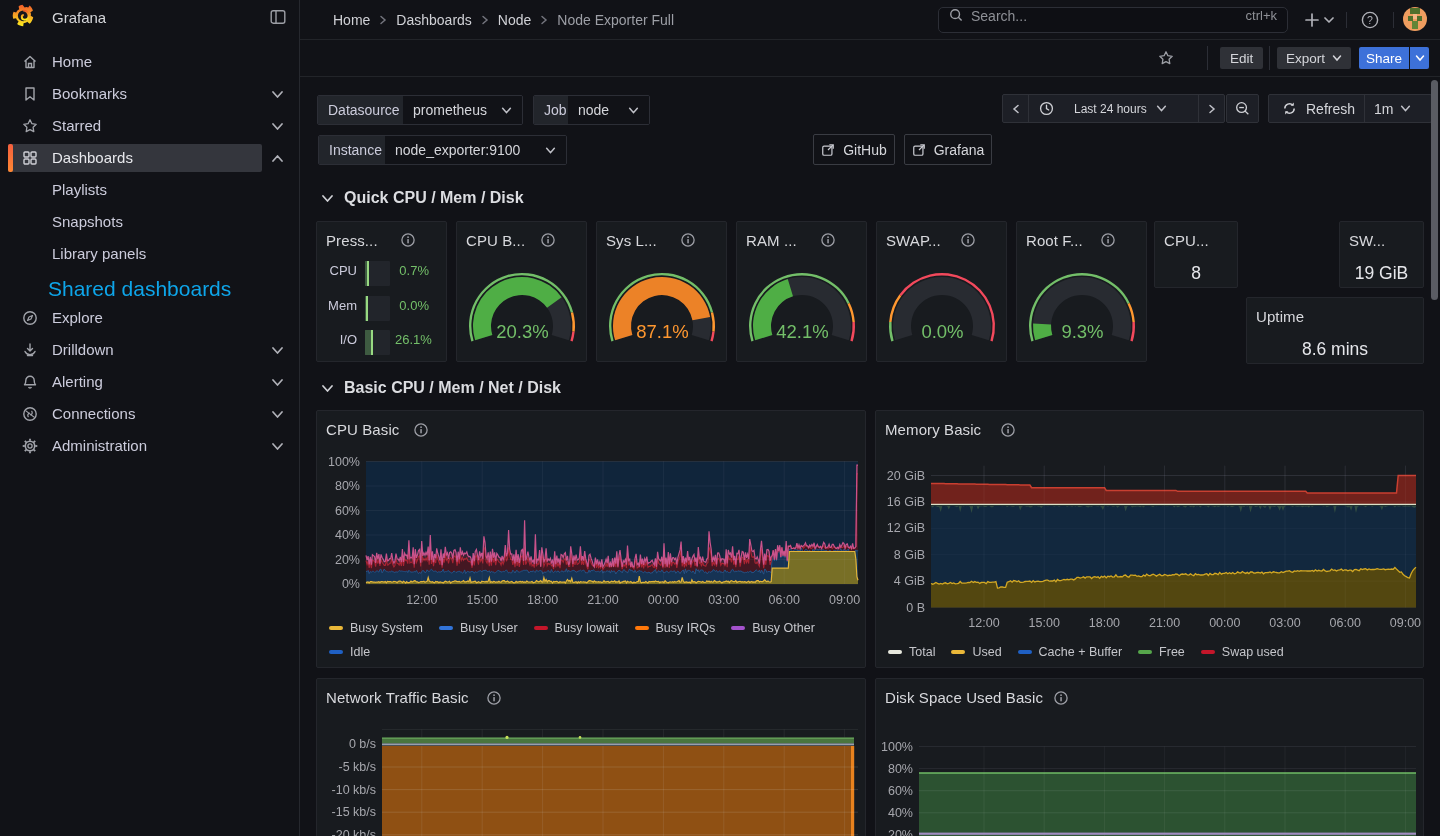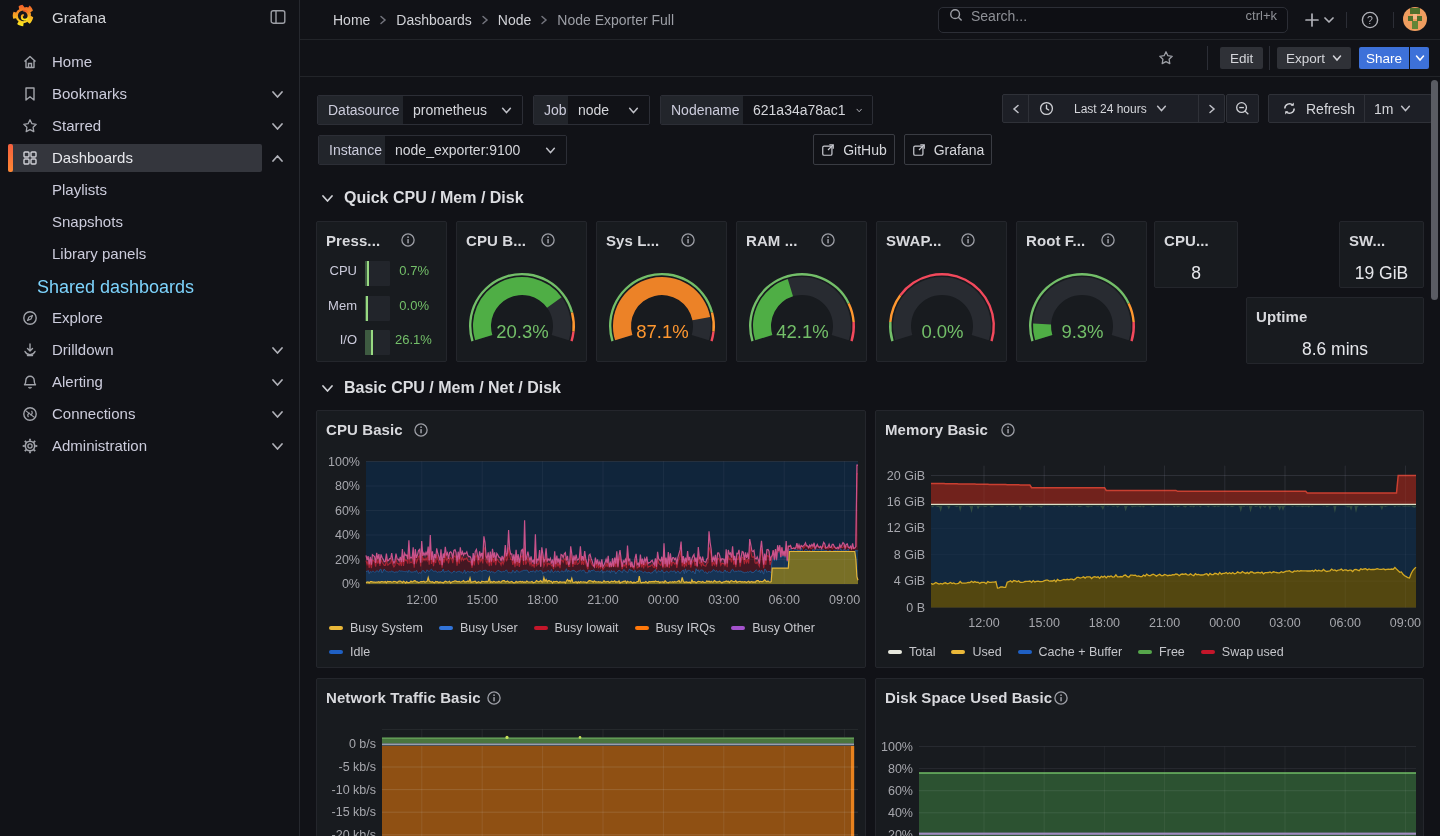--- a/index.html
+++ b/index.html
@@ -1,17 +1,17 @@
 <!DOCTYPE html>
 <html><head><meta charset="utf-8"><style>
 *{margin:0;padding:0;box-sizing:border-box}
 html,body{width:1440px;height:836px;overflow:hidden;background:#111217;font-family:"Liberation Sans",sans-serif;color:#ccccdc}
 .abs{position:absolute}
 .panel{position:absolute;background:#181b1f;border:1px solid #24262c;border-radius:2px}
-.ptitle{position:absolute;left:9px;top:10px;font-size:15px;font-weight:700;color:#d8d9dd;letter-spacing:0.1px;white-space:nowrap}
+.ptitle{position:absolute;left:9px;top:10px;font-size:15px;font-weight:400;color:#d8d9dd;letter-spacing:0.1px;white-space:nowrap}
 .lbl{background:#22252b;color:#ccccdc;display:flex;align-items:center;padding:0 10px;font-size:14px;height:100%}
 .ctrl{position:absolute;display:flex;height:30px;border:1px solid #2c2e36;border-radius:2px;overflow:hidden}
 .val{background:#111217;display:flex;align-items:center;padding:0 10px;font-size:14px;color:#d5d6db;gap:10px}
 .tbtn{position:absolute;height:29px;background:#1d1f26;border:1px solid #2f3138;border-radius:2px;display:flex;align-items:center;justify-content:center;color:#ccccdc;font-size:14px}
 .legend-dash{display:inline-block;width:14px;height:4px;border-radius:2px;margin-right:7px;vertical-align:middle}
 .leg-item{display:inline-flex;align-items:center;margin-right:16px;font-size:12.5px;color:#c5c6cb;white-space:nowrap}
 </style></head><body>
 <div class="abs" style="left:0;top:0;width:1440px;height:836px;background:#111217">
 <div class="abs" style="left:0;top:0;width:300px;height:836px;background:#111217;border-right:1px solid #26282e">
       <svg class="abs" style="left:11px;top:4px" width="23" height="25" viewBox="0 0 64 70">
@@ -57,21 +57,21 @@
         <rect x="2" y="9" width="5" height="5" rx="1" fill="none" stroke="#cfd0d6" stroke-width="1.4"></rect>
         <rect x="9" y="9" width="5" height="5" rx="1" fill="none" stroke="#cfd0d6" stroke-width="1.4"></rect>
       </svg>
       <div class="abs" style="left:52px;top:149px;font-size:15px;color:#e8e9ed">Dashboards</div>
       <svg style="position:absolute;left:272px;top:153px" width="11" height="11" viewBox="0 0 11 11">
         <path d="M1 8 L5.5 3 L10 8" fill="none" stroke="#b0b1b8" stroke-width="1.7" stroke-linecap="round" stroke-linejoin="round"></path>
       </svg>
       <div class="abs" style="left:52px;top:181px;font-size:15px;color:#ccccdc">Playlists</div>
       <div class="abs" style="left:52px;top:213px;font-size:15px;color:#ccccdc">Snapshots</div>
       <div class="abs" style="left:52px;top:245px;font-size:15px;color:#ccccdc">Library panels</div>
-      <div class="abs" style="left:37px;top:277px;font-size:18px;color:#7dd3fc">Shared dashboards</div>
+      <div class="abs" style="left:48px;top:277px;font-size:21px;color:#0ea5e9">Shared dashboards</div>
       <svg class="abs" style="left:22px;top:310px" width="16" height="16" viewBox="0 0 16 16">
         <circle cx="8" cy="8" r="6.2" fill="none" stroke="#a2a4ab" stroke-width="1.4"></circle>
         <path d="M10.5 5.5 L9 9 L5.5 10.5 L7 7 Z" fill="none" stroke="#a2a4ab" stroke-width="1.2" stroke-linejoin="round"></path>
       </svg>
       <div class="abs" style="left:52px;top:309px;font-size:15px;color:#ccccdc">Explore</div>
       <svg class="abs" style="left:22px;top:342px" width="16" height="16" viewBox="0 0 16 16">
         <path d="M8 2 V8.5 M5.5 6.5 L8 9 L10.5 6.5" fill="none" stroke="#a2a4ab" stroke-width="1.4" stroke-linecap="round" stroke-linejoin="round"></path>
         <path d="M3 9.5 a5.5 5.5 0 0 0 10 0 M5.5 13.5 h5" fill="none" stroke="#a2a4ab" stroke-width="1.4" stroke-linecap="round"></path>
       </svg>
       <div class="abs" style="left:52px;top:341px;font-size:15px;color:#ccccdc">Drilldown</div>
@@ -183,26 +183,20 @@
     </div>
     <div class="ctrl" style="left:317px;top:95px">
       <div class="lbl" style="width:85px">Datasource</div>
       <div class="val" style="width:119px">prometheus<svg width="11" height="11" viewBox="0 0 10 10" style="margin-left:auto">
           <path d="M1.5 3 L5 7 L8.5 3" fill="none" stroke="#c0c1c8" stroke-width="1.4" stroke-linecap="round"></path>
         </svg></div>
     </div>
     <div class="ctrl" style="left:533px;top:95px">
       <div class="lbl" style="width:34px">Job</div>
       <div class="val" style="width:81px">node<svg width="11" height="11" viewBox="0 0 10 10" style="margin-left:auto">
-          <path d="M1.5 3 L5 7 L8.5 3" fill="none" stroke="#c0c1c8" stroke-width="1.4" stroke-linecap="round"></path>
-        </svg></div>
-    </div>
-    <div class="ctrl" style="left:660px;top:95px">
-      <div class="lbl" style="width:82px">Nodename</div>
-      <div class="val" style="width:129px">621a34a78ac1<svg width="11" height="11" viewBox="0 0 10 10" style="margin-left:auto">
           <path d="M1.5 3 L5 7 L8.5 3" fill="none" stroke="#c0c1c8" stroke-width="1.4" stroke-linecap="round"></path>
         </svg></div>
     </div>
     <div class="ctrl" style="left:318px;top:135px">
       <div class="lbl" style="width:66px">Instance</div>
       <div class="val" style="width:181px">node_exporter:9100<svg width="11" height="11" viewBox="0 0 10 10" style="margin-left:auto">
           <path d="M1.5 3 L5 7 L8.5 3" fill="none" stroke="#c0c1c8" stroke-width="1.4" stroke-linecap="round"></path>
         </svg></div>
     </div>
     <div class="abs" style="left:1002px;top:94px;width:223px;height:29px;background:#1d1f26;border:1px solid #2f3138;border-radius:2px;display:flex;align-items:center">

